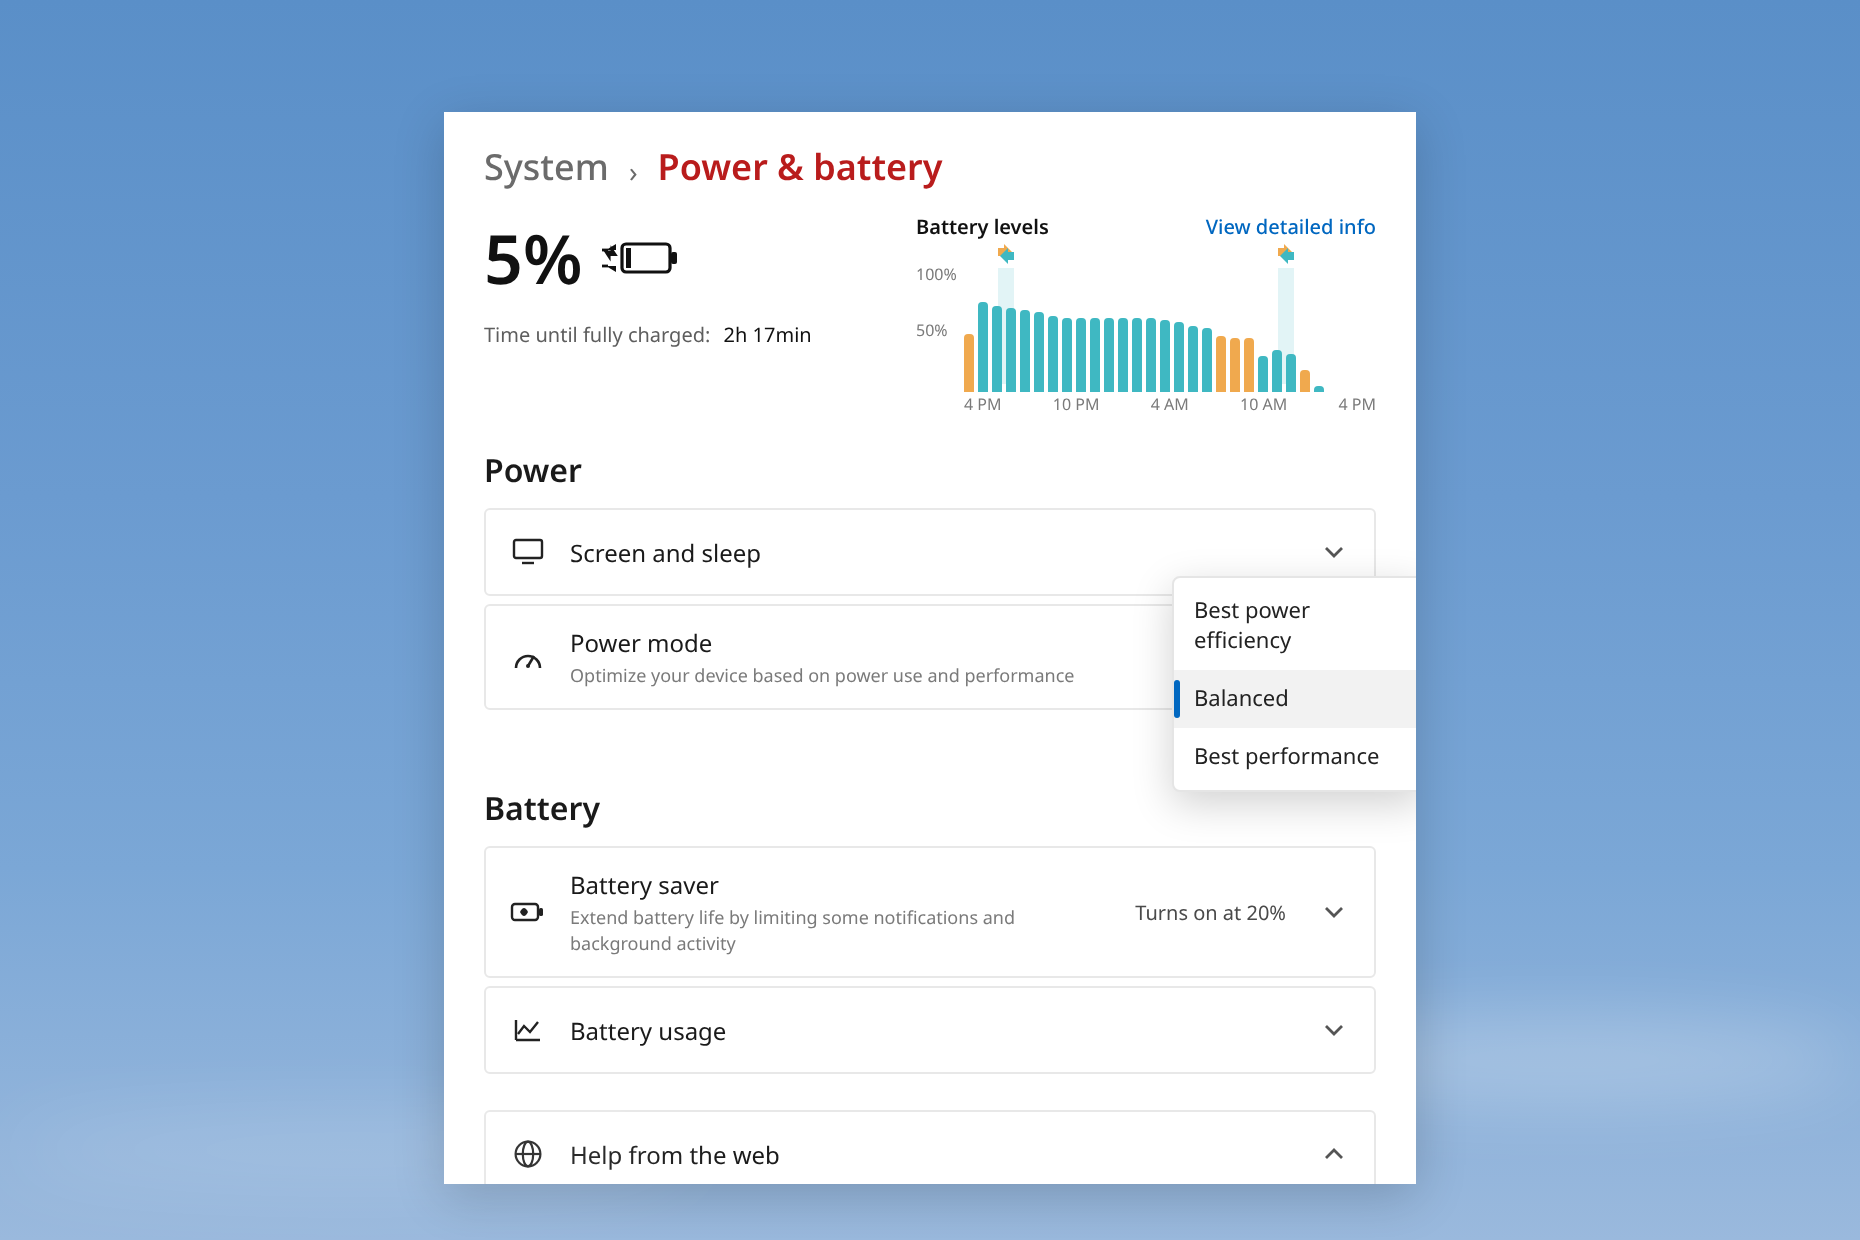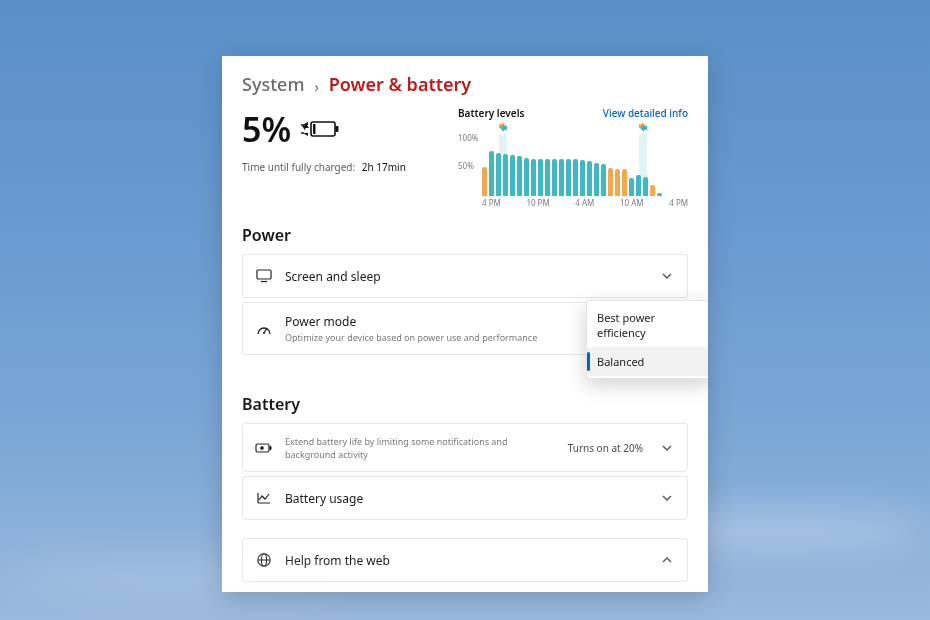--- a/index.html
+++ b/index.html
@@ -64,21 +64,21 @@
     cursor:pointer;
   }
   .card .icon { width:18px; display:flex; justify-content:center; }
   .card .text { flex:1; }
   .card .title { font-size:12px; color:#1a1a1a; }
   .card .sub { font-size:9px; color:#7a7a7a; margin-top:1px;}
   .card .trail { font-size:10px; color:#4a4a4a; margin-right:6px;}
   .card .chev { width:14px; color:#4a4a4a;}
 
   .popup {
-    position:absolute; right:-4px; top:244px;
+    position:absolute; right:-4px; top:232px;
     width:126px; background:#fff; border:1px solid #e5e5e5; border-radius:4px;
     box-shadow:0 6px 20px rgba(0,0,0,0.18);
     padding:2px 0; z-index:5;
   }
   .popup .item { font-size:11px; color:#222; padding:7px 10px; cursor:pointer; position:relative;}
   .popup .item.sel { background:#f2f2f2; }
   .popup .item.sel::before { content:""; position:absolute; left:0; top:5px; bottom:5px; width:3px; background:#0067c0; border-radius:2px;}
 
 </style>
 </head>
@@ -205,33 +205,35 @@
     </span>
     <div class="text">
       <div class="title">Power mode</div>
       <div class="sub">Optimize your device based on power use and performance</div>
     </div>
   </div>
 
   <div class="popup">
       <div class="item">Best power efficiency</div>
       <div class="item sel">Balanced</div>
+      <div class="item">Best performance</div>
     </div>
 
   <div class="section-hdr" style="margin-top:38px">Battery</div>
 
   <div class="card">
     <span class="icon">
       <svg width="18" height="12" viewBox="0 0 18 12">
           <rect x="1" y="2" width="13" height="8" rx="1.5" fill="none" stroke="#222" stroke-width="1.2"></rect>
           <rect x="14.5" y="4" width="2" height="4" rx="0.8" fill="#222"></rect>
           <path d="M5 6 Q7 2 9 6 Q7 10 5 6" fill="#222"></path>
         </svg>
     </span>
     <div class="text">
+      <div class="title">Battery saver</div>
       <div class="sub">Extend battery life by limiting some notifications and background activity</div>
     </div>
     <span class="trail">Turns on at 20%</span>
     <span class="chev"><svg width="12" height="12" viewBox="0 0 12 12">
           <path d="M2 4 L6 8 L10 4" fill="none" stroke="#555" stroke-width="1.4"></path>
         </svg></span>
   </div>
 
   <div class="card">
     <span class="icon">

